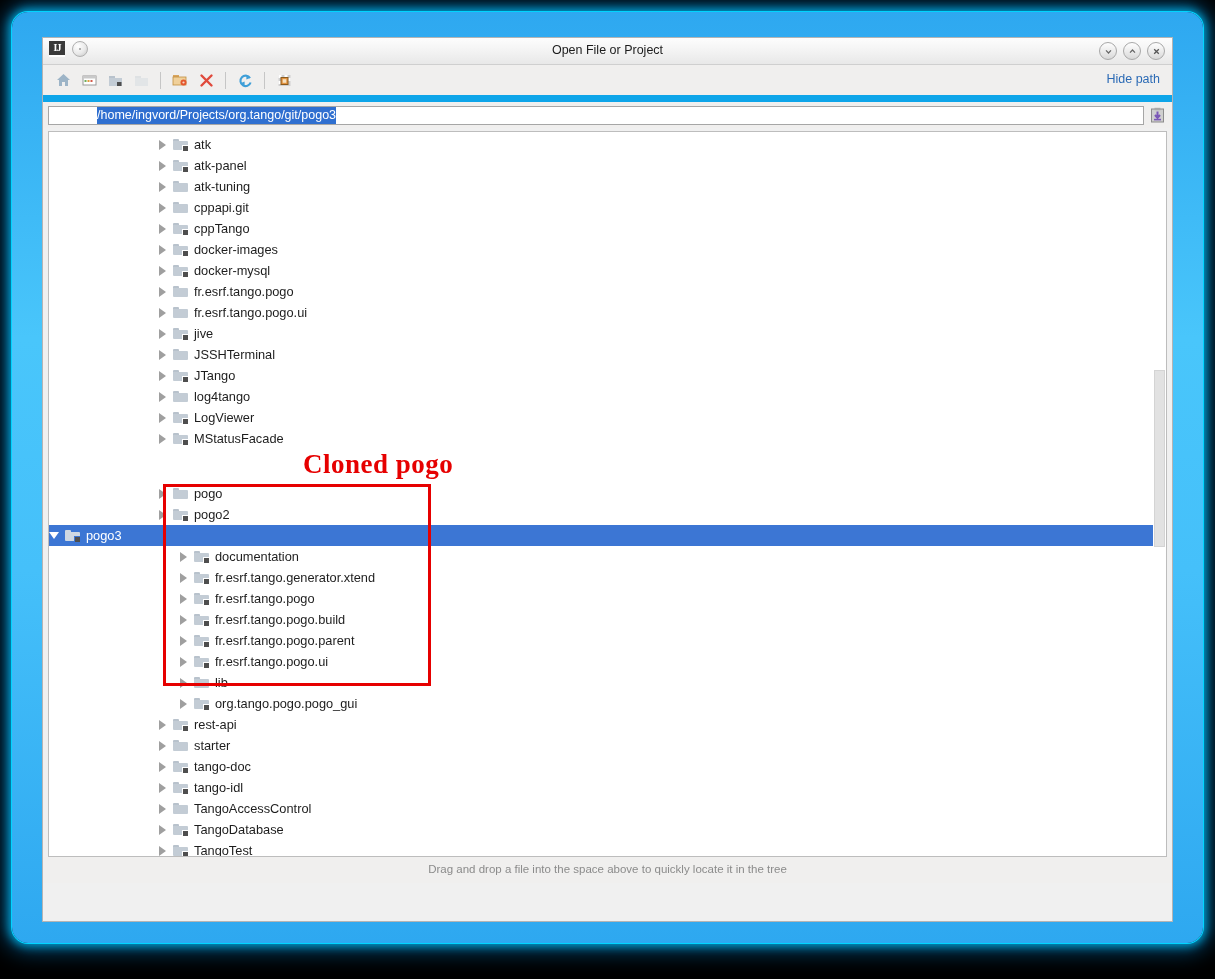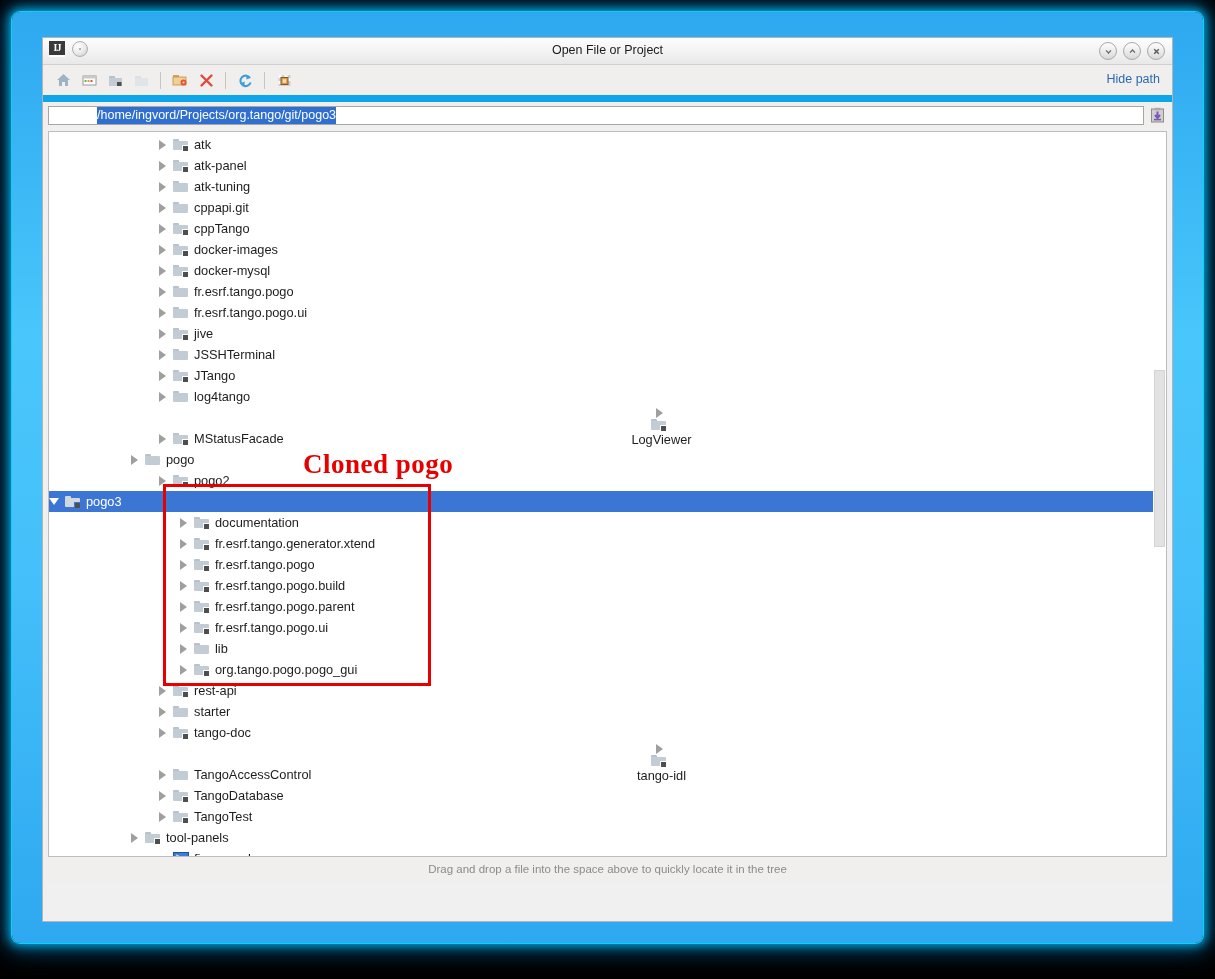--- a/index.html
+++ b/index.html
@@ -8,21 +8,21 @@
     background: #000000;
     font-family: "Liberation Sans", sans-serif;
     overflow: hidden;
   }
 
   
   #window-frame {
     position: absolute;
     left: 12px; top: 12px;
     width: 1191px; height: 931px;
-    border-radius: 8px;
+    border-radius: 16px;
     background:
       radial-gradient(circle at 50% 50%, rgba(80,200,255,0) 60%, rgba(0,200,255,0.0) 100%),
       linear-gradient(180deg, #2ea8f0 0%, #49c6fb 35%, #45c0fa 60%, #2ea8f0 100%);
     box-shadow:
       0 0 0 1px #00d5ff,
       0 0 10px 3px rgba(0,200,255,0.75),
       0 0 22px 8px rgba(0,160,255,0.45);
     box-sizing: border-box;
     padding: 0;
   }
@@ -436,39 +436,39 @@
             <span>JTango</span>
           </div>
           <div class="row" style="padding-left: 108px;">
             <span class="twisty collapsed"></span>
             <span class="ficon">
               <span class="tab"></span>
               <span class="body"></span>
             </span>
             <span>log4tango</span>
           </div>
-          <div class="row" style="padding-left: 108px; flex-direction: column;">
+          <div class="row" style="padding-left: 108px;">
             <span class="twisty collapsed"></span>
             <span class="ficon module">
               <span class="tab"></span>
               <span class="body"></span>
               <span class="badge"></span>
             </span>
             <span>LogViewer</span>
           </div>
           <div class="row" style="padding-left: 108px;">
             <span class="twisty collapsed"></span>
             <span class="ficon module">
               <span class="tab"></span>
               <span class="body"></span>
               <span class="badge"></span>
             </span>
             <span>MStatusFacade</span>
           </div>
-          <div class="row" style="padding-left: 80px;">
+          <div class="row" style="padding-left: 108px; margin-top: 34px;">
             <span class="twisty collapsed"></span>
             <span class="ficon">
               <span class="tab"></span>
               <span class="body"></span>
             </span>
             <span>pogo</span>
           </div>
           <div class="row" style="padding-left: 108px;">
             <span class="twisty collapsed"></span>
             <span class="ficon module">
@@ -577,21 +577,21 @@
           </div>
           <div class="row" style="padding-left: 108px;">
             <span class="twisty collapsed"></span>
             <span class="ficon module">
               <span class="tab"></span>
               <span class="body"></span>
               <span class="badge"></span>
             </span>
             <span>tango-doc</span>
           </div>
-          <div class="row" style="padding-left: 108px; flex-direction: column;">
+          <div class="row" style="padding-left: 108px;">
             <span class="twisty collapsed"></span>
             <span class="ficon module">
               <span class="tab"></span>
               <span class="body"></span>
               <span class="badge"></span>
             </span>
             <span>tango-idl</span>
           </div>
           <div class="row" style="padding-left: 108px;">
             <span class="twisty collapsed"></span>

